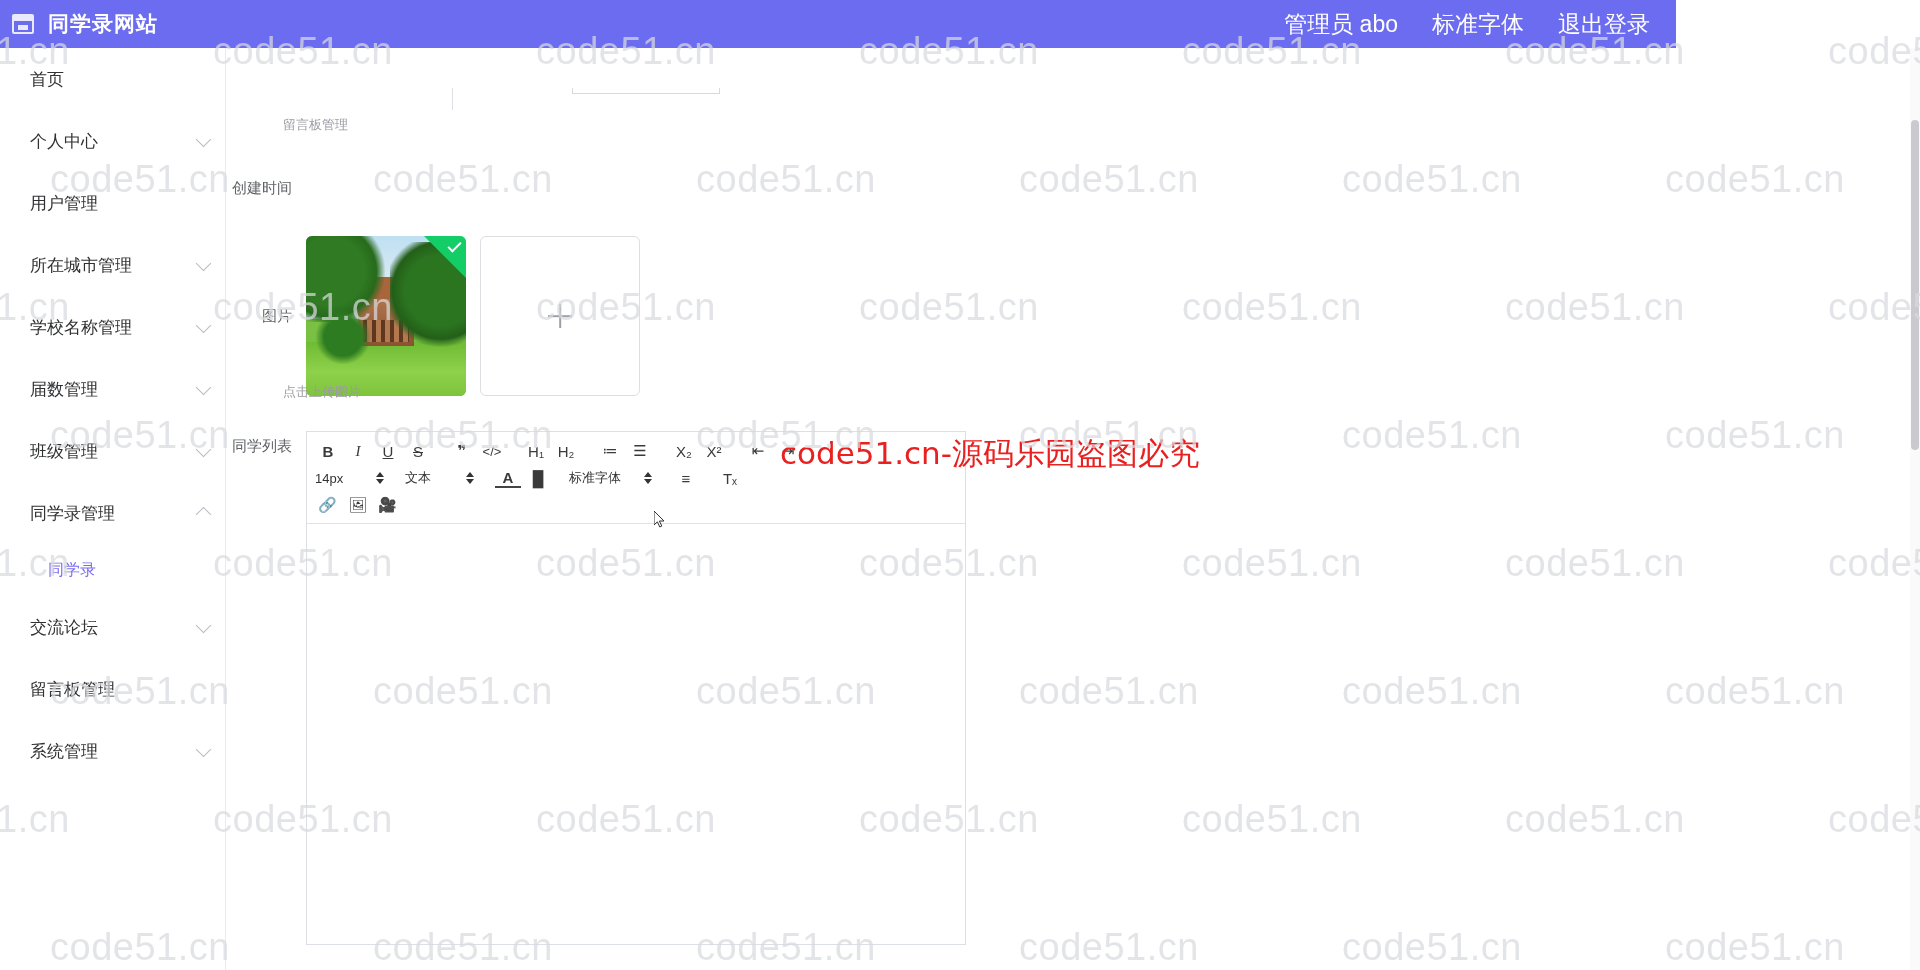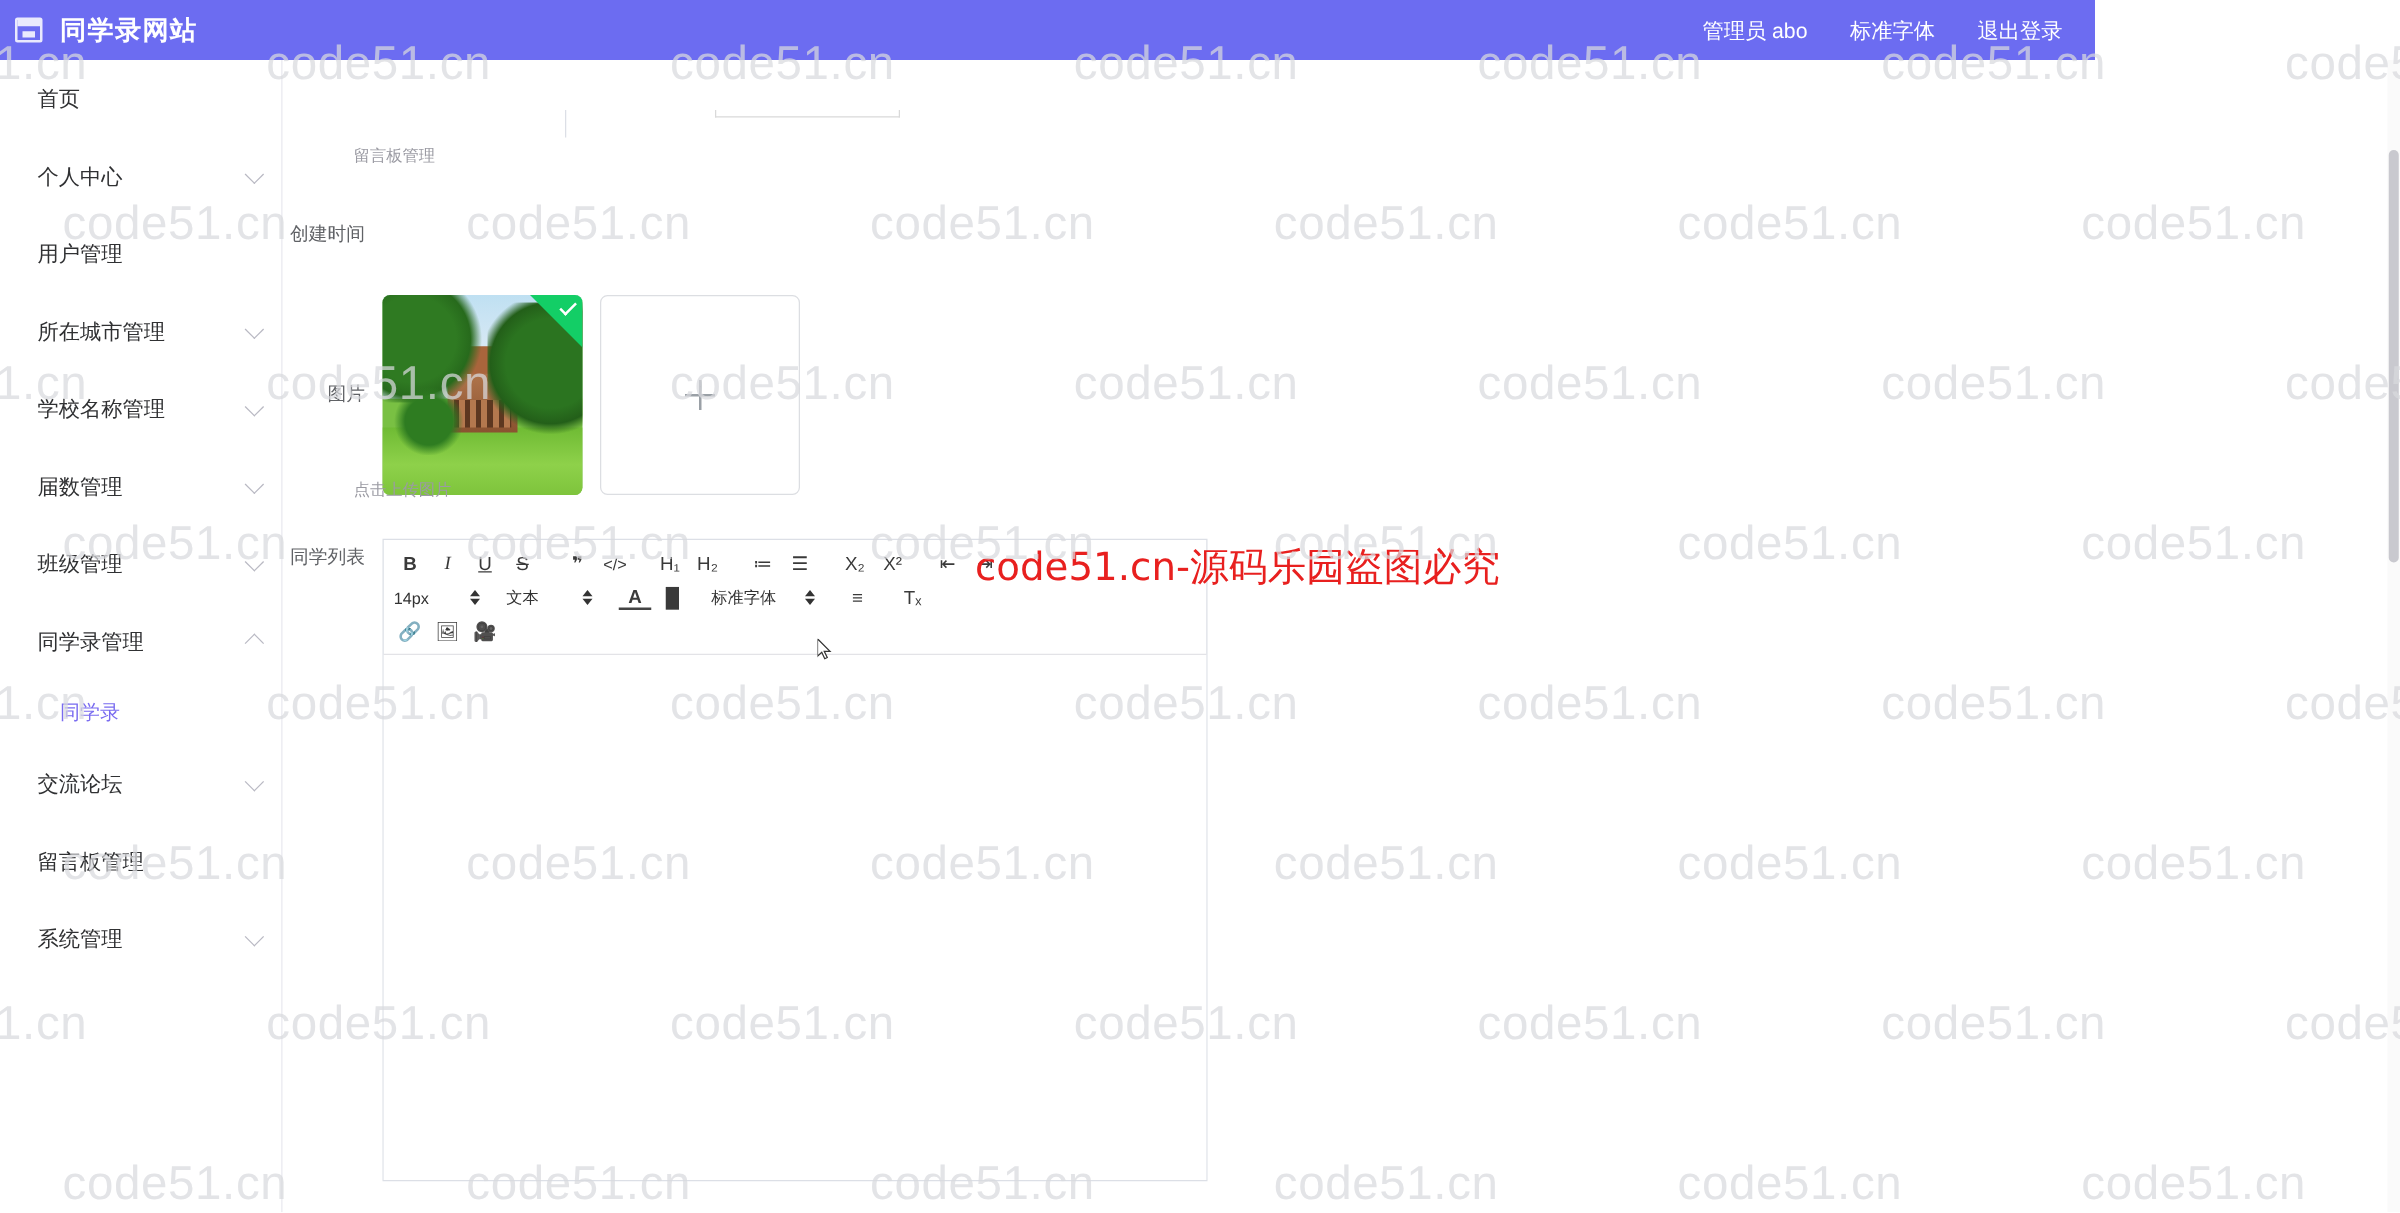--- a/index.html
+++ b/index.html
@@ -70,21 +70,21 @@
   #topbar .title {
     color: #ffffff;
     font-size: 21px;
     font-weight: bold;
     margin-left: 14px;
     letter-spacing: 1px;
   }
   #topbar .spacer { flex: 1 1 auto; }
   #topbar .tb-link {
     color: #ffffff;
-    font-size: 17px;
+    font-size: 23px;
     margin-right: 34px;
     cursor: pointer;
     white-space: nowrap;
   }
   #topbar .tb-link:last-child { margin-right: 26px; }
 
   
   #sidebar {
     position: absolute;
     left: 0; top: 48px;

